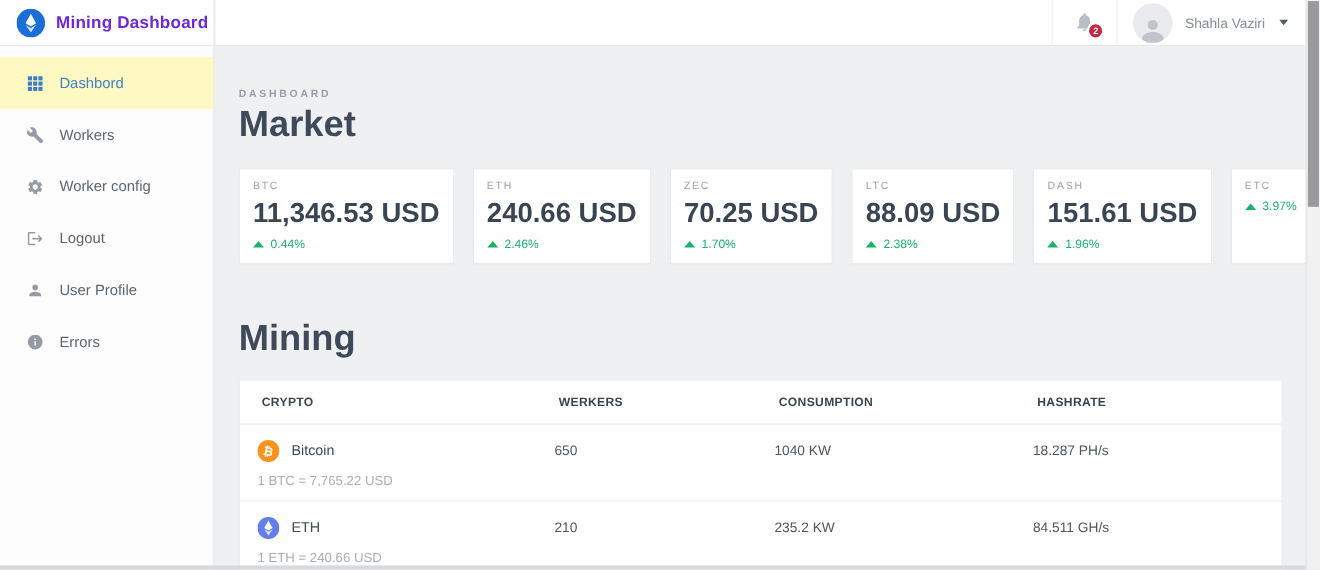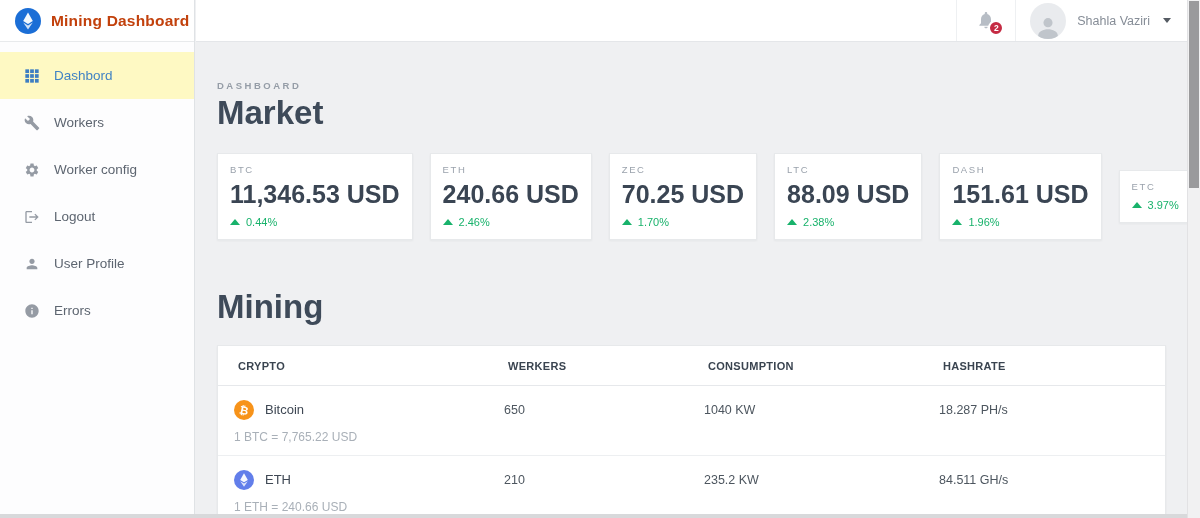--- a/index.html
+++ b/index.html
@@ -13,21 +13,21 @@
 
   
   .sidebar {
     position:absolute; left:0; top:0; bottom:0; width:195px;
     background:#fdfdfe; border-right:1px solid #dfe2e5; z-index:5;
   }
   .brand {
     height:42px; background:#fff; border-bottom:1px solid #e8eaec;
     display:flex; align-items:center; padding-left:15px; gap:10px;
   }
-  .brand-title { font-size:15.5px; font-weight:bold; color:#c2410c; letter-spacing:.2px;text-align:center; }
+  .brand-title { font-size:15.5px; font-weight:bold; color:#6d28d9; letter-spacing:.2px;text-align:center; }
   .nav { padding-top:10px; }
   .nav-item {
     height:47px; display:flex; align-items:center; gap:13px;
     padding-left:24px; cursor:pointer;
     color:#5d6570; font-size:13.5px;
   }
   .nav-item .nav-icon { width:17px; height:17px; color:#959ba4; display:flex; align-items:center; }
   .nav-item.active { background:#fef9c3; color:#4183c4; }
   .nav-item.active .nav-icon { color:#3d7ec2; }
 
@@ -67,21 +67,21 @@
   
   .main { position:absolute; left:196px; top:42px; right:13px; bottom:0; padding:0 21px; }
   .eyebrow {
     margin-top:38px; font-size:9.5px; font-weight:bold; letter-spacing:2.5px;
     color:#959da7;
   }
   .h1 { font-size:33px; font-weight:600; color:#3e4a59; margin-top:3px; }
   .h1.mining { margin-top:48px; }
 
   
-  .cards { display:flex; gap:17px; margin-top:21px;align-items:center; }
+  .cards { display:flex; gap:17px; margin-top:21px; }
   .card {
     flex:1; background:#fff; border:1px solid #e7e9eb;
     box-shadow:0 1px 2px rgba(40,50,60,.05);
     padding:10px 12px 11px 12px;
   }
   .card-symbol { font-size:9.5px; letter-spacing:1.6px; color:#9aa2ac; }
   .card-price { font-size:25px; font-weight:600; color:#3a4553; margin-top:5px; white-space:nowrap; }
   .card-change { margin-top:7px; display:flex; align-items:center; gap:6px; color:#18b26b; font-size:11px; }
   .tri-up {
     width:0; height:0; border-left:5px solid transparent; border-right:5px solid transparent;

